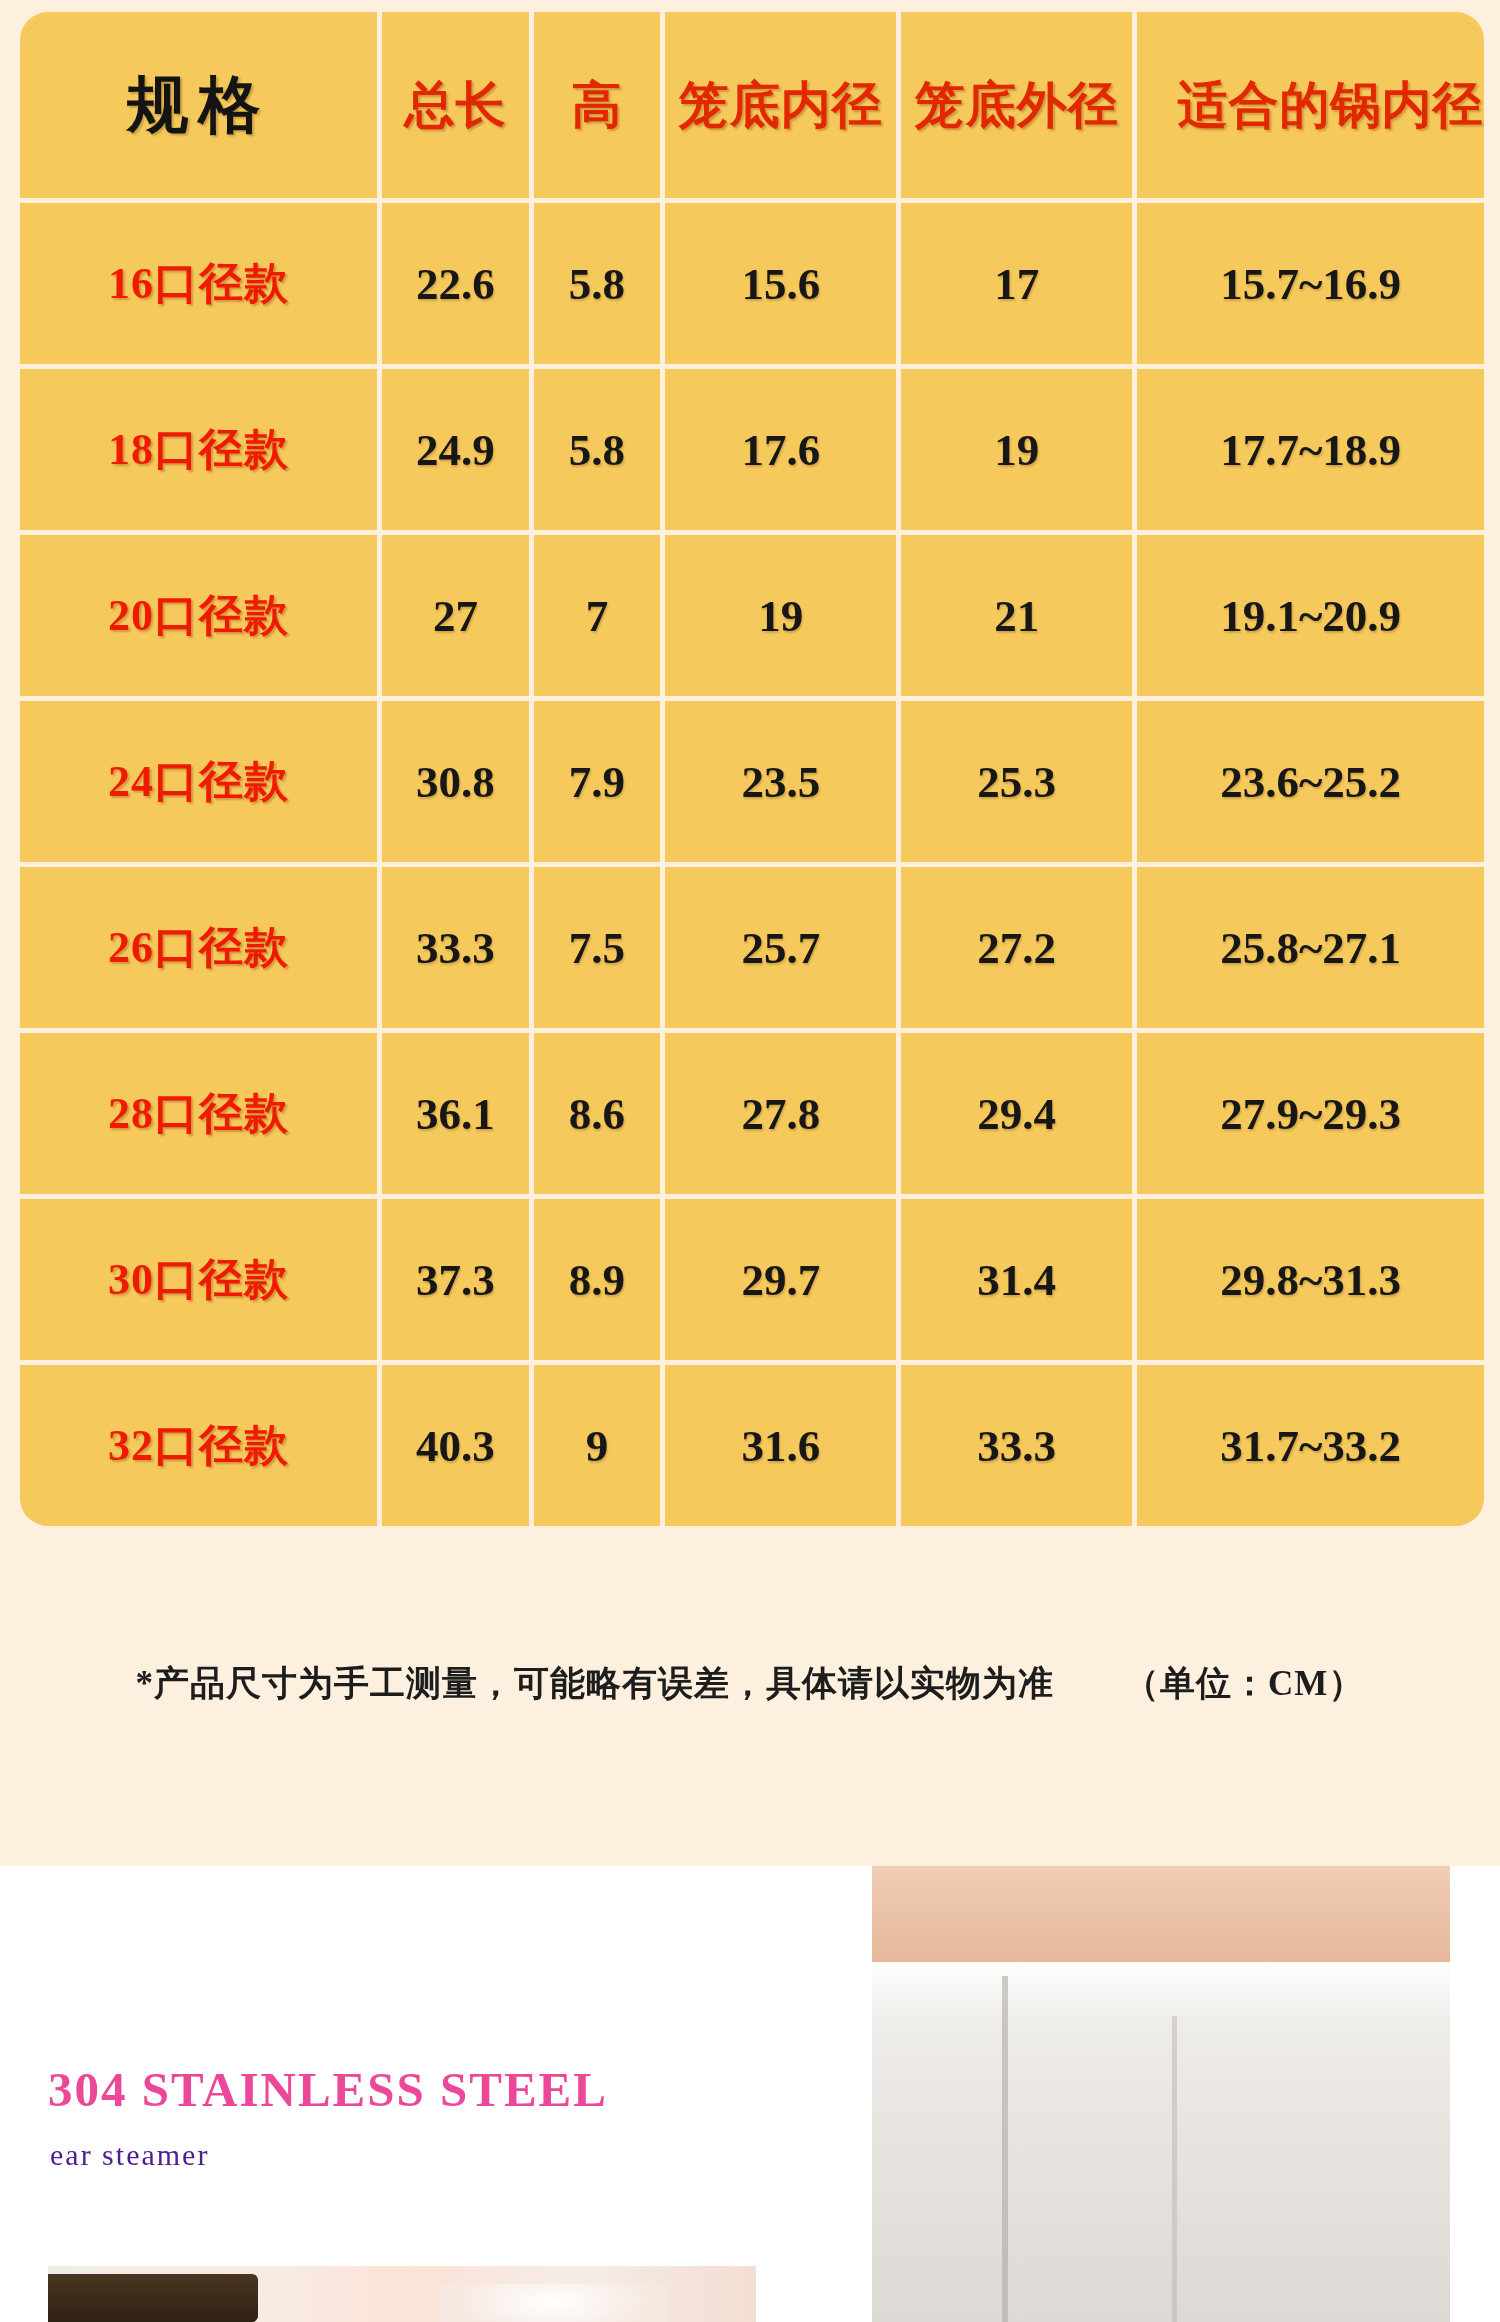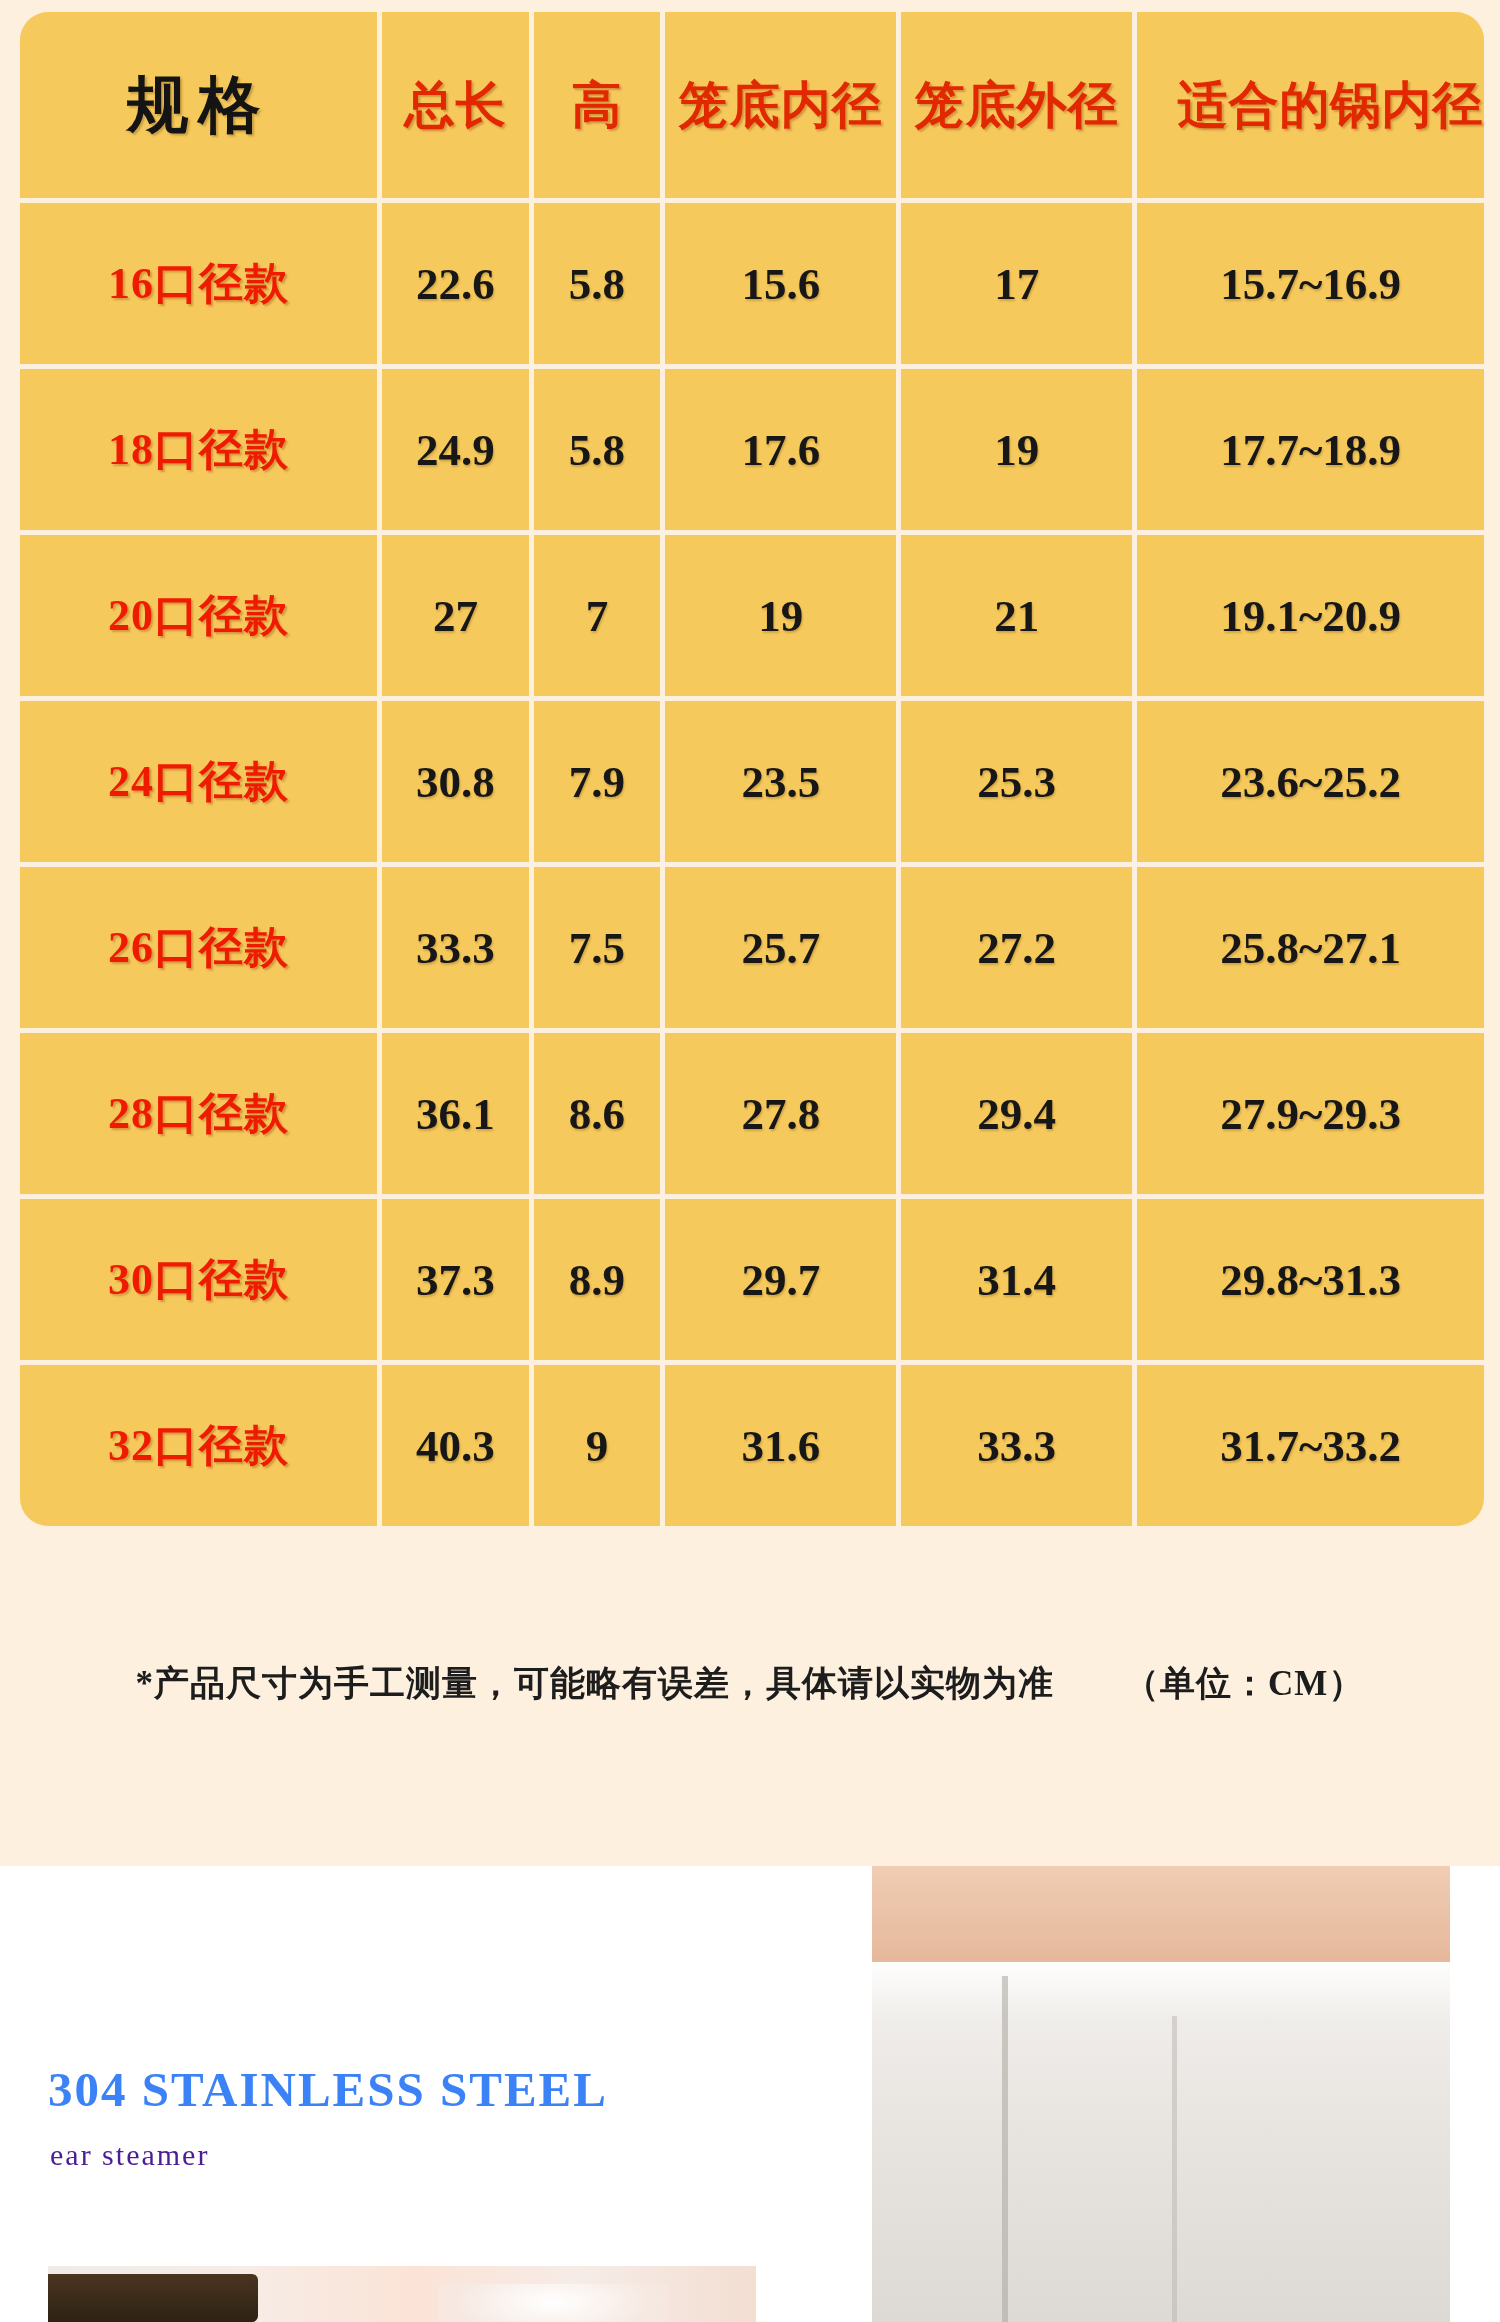--- a/index.html
+++ b/index.html
@@ -98,21 +98,21 @@
   
   .brand-section{
     position:absolute;left:0;top:1866px;width:1500px;height:456px;
     background:#ffffff;
   }
   .brand-title{
     position:absolute;left:48px;top:195px;
     font-size:49px;
     font-weight:700;
     letter-spacing:2px;
-    color:#3b82f6;
+    color:#ec4899;
     white-space:nowrap;
   }
   .brand-sub{
     position:absolute;left:50px;top:272px;
     font-size:30px;
     letter-spacing:2px;
     color:#4c1d95;
     white-space:nowrap;
   }
 

